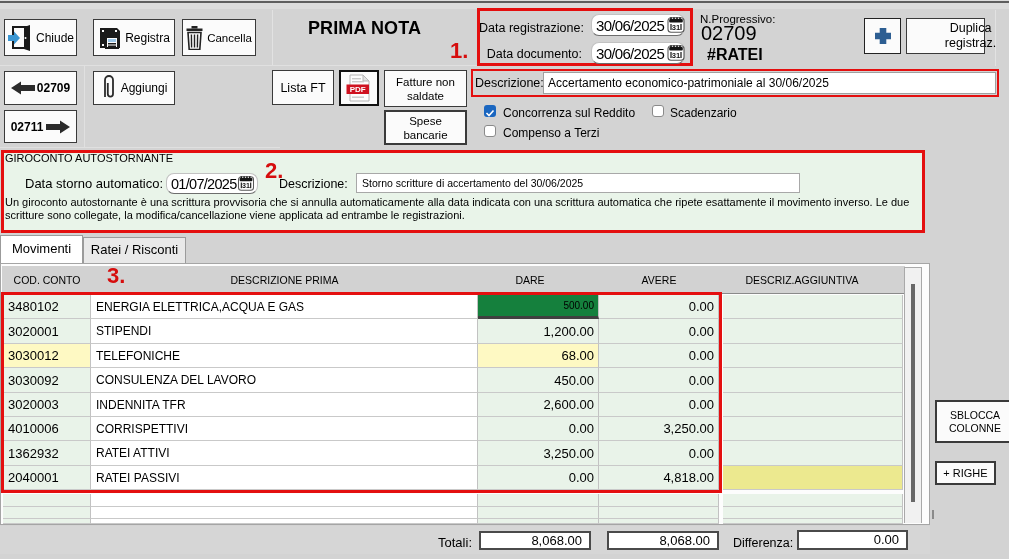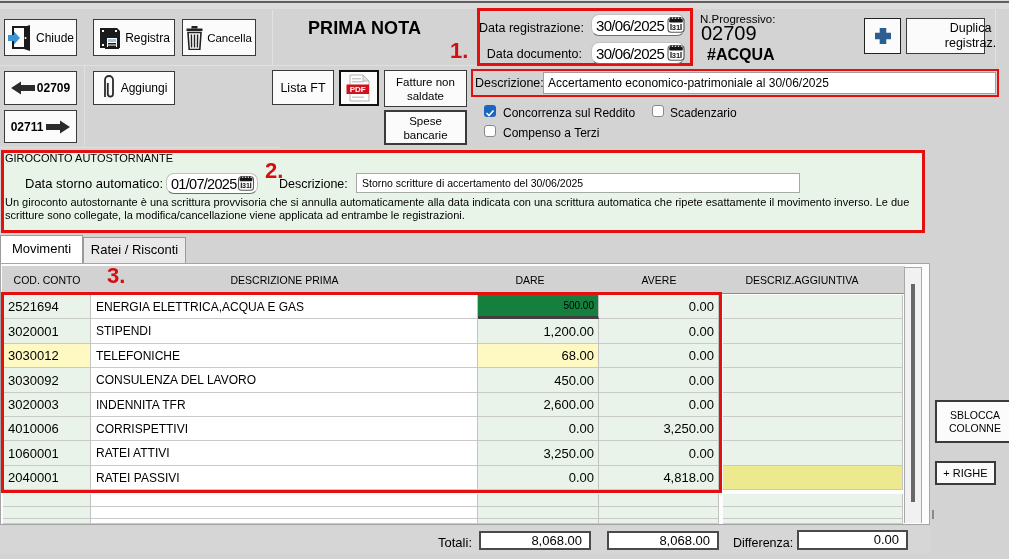--- a/index.html
+++ b/index.html
@@ -124,21 +124,21 @@
       <rect x="9.2" y="0.4" width="1.6" height="2.4" fill="#151515"></rect>
       <rect x="12.2" y="0.4" width="1.6" height="2.4" fill="#151515"></rect>
     <rect x="3.4" y="7" width="1.2" height="6" fill="#151515"></rect>
     <rect x="13.4" y="7" width="1.2" height="6" fill="#151515"></rect>
     <text x="9" y="13" font-size="7.6" font-weight="bold" fill="#151515" text-anchor="middle" font-family="Liberation Sans">31</text>
   </svg>
 </div>
 
 <div class="abs" style="left:700px;top:13px;font-size:11.5px;">N.Progressivo:</div>
 <div class="abs" style="left:701px;top:22px;font-size:20px;">02709</div>
-<div class="abs" style="left:707px;top:46px;font-size:16px;font-weight:bold;">#ACQUA</div>
+<div class="abs" style="left:707px;top:46px;font-size:16px;font-weight:bold;">#RATEI</div>
 
 <div class="btn" style="left:864px;top:18px;width:37px;height:36px;border:1.5px solid #222;">
   <svg width="16" height="16" viewBox="0 0 17 17">
       <path d="M5 0 h7 v5 h5 v7 h-5 v5 h-7 v-5 h-5 v-7 h5 z" fill="#2d5e92"></path>
     </svg>
 </div>
 <div class="btn" style="left:906px;top:18px;width:79px;height:36px;gap:48px;">
   <svg width="20" height="22" viewBox="0 0 20 22" style="margin-right:2px">
     <rect x="1" y="1" width="10" height="14" fill="#fff" stroke="#4a90d9" stroke-width="1.4"></rect>
     <line x1="3" y1="4" x2="9" y2="4" stroke="#4a90d9" stroke-width="1"></line>
@@ -197,21 +197,21 @@
 
 <div class="abs" style="left:2px;top:266px;width:903px;height:28px;background:#d2d2d2;border-bottom:1px solid #8a8a8a;"></div>
 <div class="cell" style="left:3px;top:266px;width:88px;height:28px;justify-content:center;font-size:10.5px;">COD. CONTO</div>
 <div class="cell" style="left:91px;top:266px;width:387px;height:28px;justify-content:center;font-size:10.5px;">DESCRIZIONE PRIMA</div>
 <div class="cell" style="left:478px;top:266px;width:104px;height:28px;justify-content:center;font-size:10.5px;">DARE</div>
 <div class="cell" style="left:599px;top:266px;width:120px;height:28px;justify-content:center;font-size:10.5px;">AVERE</div>
 <div class="cell" style="left:723px;top:266px;width:158px;height:28px;justify-content:center;font-size:10.5px;">DESCRIZ.AGGIUNTIVA</div>
 <div class="ann" style="left:107px;top:263px;">3.</div>
 
 <div id="tbody">
-    <div class="cell" style="left:3px;top:295px;width:88px;height:24px;background:#e9f3e9;border-right:1px solid #c2c2c2;border-bottom:1px solid #c9c9c9;padding-left:5px;font-size:13px;">2521694</div>
+    <div class="cell" style="left:3px;top:295px;width:88px;height:24px;background:#e9f3e9;border-right:1px solid #c2c2c2;border-bottom:1px solid #c9c9c9;padding-left:5px;font-size:13px;">3480102</div>
     <div class="cell" style="left:91px;top:295px;width:387px;height:24px;background:#ffffff;border-right:1px solid #c2c2c2;border-bottom:1px solid #c9c9c9;padding-left:5px;">ENERGIA ELETTRICA,ACQUA E GAS</div>
     <div class="cell" style="left:478px;top:295px;width:121px;height:24px;background:#15803d;border-right:1px solid #c2c2c2;border-bottom:3px solid #404040;padding-right:4px;justify-content:flex-end;font-size:10px;">500.00</div>
     <div class="cell" style="left:599px;top:295px;width:120px;height:24px;background:#e9f3e9;border-right:1px solid #c2c2c2;border-bottom:1px solid #c9c9c9;padding-right:4px;justify-content:flex-end;font-size:13px;">0.00</div>
     <div class="cell" style="left:723px;top:295px;width:180px;height:24px;background:#e9f3e9;border-right:1px solid #c2c2c2;border-bottom:1px solid #c9c9c9;padding-left:5px;"></div>
     <div class="cell" style="left:3px;top:319px;width:88px;height:25px;background:#e9f3e9;border-right:1px solid #c2c2c2;border-bottom:1px solid #c9c9c9;padding-left:5px;font-size:13px;">3020001</div>
     <div class="cell" style="left:91px;top:319px;width:387px;height:25px;background:#ffffff;border-right:1px solid #c2c2c2;border-bottom:1px solid #c9c9c9;padding-left:5px;">STIPENDI</div>
     <div class="cell" style="left:478px;top:319px;width:121px;height:25px;background:#e9f3e9;border-right:1px solid #c2c2c2;border-bottom:1px solid #c9c9c9;padding-right:4px;justify-content:flex-end;font-size:13px;">1,200.00</div>
     <div class="cell" style="left:599px;top:319px;width:120px;height:25px;background:#e9f3e9;border-right:1px solid #c2c2c2;border-bottom:1px solid #c9c9c9;padding-right:4px;justify-content:flex-end;font-size:13px;">0.00</div>
     <div class="cell" style="left:723px;top:319px;width:180px;height:25px;background:#e9f3e9;border-right:1px solid #c2c2c2;border-bottom:1px solid #c9c9c9;padding-left:5px;"></div>
     <div class="cell" style="left:3px;top:344px;width:88px;height:24px;background:#fef9c3;border-right:1px solid #c2c2c2;border-bottom:1px solid #c9c9c9;padding-left:5px;font-size:13px;">3030012</div>
@@ -227,21 +227,21 @@
     <div class="cell" style="left:3px;top:393px;width:88px;height:24px;background:#e9f3e9;border-right:1px solid #c2c2c2;border-bottom:1px solid #c9c9c9;padding-left:5px;font-size:13px;">3020003</div>
     <div class="cell" style="left:91px;top:393px;width:387px;height:24px;background:#ffffff;border-right:1px solid #c2c2c2;border-bottom:1px solid #c9c9c9;padding-left:5px;">INDENNITA TFR</div>
     <div class="cell" style="left:478px;top:393px;width:121px;height:24px;background:#e9f3e9;border-right:1px solid #c2c2c2;border-bottom:1px solid #c9c9c9;padding-right:4px;justify-content:flex-end;font-size:13px;">2,600.00</div>
     <div class="cell" style="left:599px;top:393px;width:120px;height:24px;background:#e9f3e9;border-right:1px solid #c2c2c2;border-bottom:1px solid #c9c9c9;padding-right:4px;justify-content:flex-end;font-size:13px;">0.00</div>
     <div class="cell" style="left:723px;top:393px;width:180px;height:24px;background:#e9f3e9;border-right:1px solid #c2c2c2;border-bottom:1px solid #c9c9c9;padding-left:5px;"></div>
     <div class="cell" style="left:3px;top:417px;width:88px;height:24px;background:#e9f3e9;border-right:1px solid #c2c2c2;border-bottom:1px solid #c9c9c9;padding-left:5px;font-size:13px;">4010006</div>
     <div class="cell" style="left:91px;top:417px;width:387px;height:24px;background:#ffffff;border-right:1px solid #c2c2c2;border-bottom:1px solid #c9c9c9;padding-left:5px;">CORRISPETTIVI</div>
     <div class="cell" style="left:478px;top:417px;width:121px;height:24px;background:#e9f3e9;border-right:1px solid #c2c2c2;border-bottom:1px solid #c9c9c9;padding-right:4px;justify-content:flex-end;font-size:13px;">0.00</div>
     <div class="cell" style="left:599px;top:417px;width:120px;height:24px;background:#e9f3e9;border-right:1px solid #c2c2c2;border-bottom:1px solid #c9c9c9;padding-right:4px;justify-content:flex-end;font-size:13px;">3,250.00</div>
     <div class="cell" style="left:723px;top:417px;width:180px;height:24px;background:#e9f3e9;border-right:1px solid #c2c2c2;border-bottom:1px solid #c9c9c9;padding-left:5px;"></div>
-    <div class="cell" style="left:3px;top:441px;width:88px;height:25px;background:#e9f3e9;border-right:1px solid #c2c2c2;border-bottom:1px solid #c9c9c9;padding-left:5px;font-size:13px;">1060001</div>
+    <div class="cell" style="left:3px;top:441px;width:88px;height:25px;background:#e9f3e9;border-right:1px solid #c2c2c2;border-bottom:1px solid #c9c9c9;padding-left:5px;font-size:13px;">1362932</div>
     <div class="cell" style="left:91px;top:441px;width:387px;height:25px;background:#ffffff;border-right:1px solid #c2c2c2;border-bottom:1px solid #c9c9c9;padding-left:5px;">RATEI ATTIVI</div>
     <div class="cell" style="left:478px;top:441px;width:121px;height:25px;background:#e9f3e9;border-right:1px solid #c2c2c2;border-bottom:1px solid #c9c9c9;padding-right:4px;justify-content:flex-end;font-size:13px;">3,250.00</div>
     <div class="cell" style="left:599px;top:441px;width:120px;height:25px;background:#e9f3e9;border-right:1px solid #c2c2c2;border-bottom:1px solid #c9c9c9;padding-right:4px;justify-content:flex-end;font-size:13px;">0.00</div>
     <div class="cell" style="left:723px;top:441px;width:180px;height:25px;background:#e9f3e9;border-right:1px solid #c2c2c2;border-bottom:1px solid #c9c9c9;padding-left:5px;"></div>
     <div class="cell" style="left:3px;top:466px;width:88px;height:24px;background:#e9f3e9;border-right:1px solid #c2c2c2;border-bottom:1px solid #c9c9c9;padding-left:5px;font-size:13px;">2040001</div>
     <div class="cell" style="left:91px;top:466px;width:387px;height:24px;background:#ffffff;border-right:1px solid #c2c2c2;border-bottom:1px solid #c9c9c9;padding-left:5px;">RATEI PASSIVI</div>
     <div class="cell" style="left:478px;top:466px;width:121px;height:24px;background:#e9f3e9;border-right:1px solid #c2c2c2;border-bottom:1px solid #c9c9c9;padding-right:4px;justify-content:flex-end;font-size:13px;">0.00</div>
     <div class="cell" style="left:599px;top:466px;width:120px;height:24px;background:#e9f3e9;border-right:1px solid #c2c2c2;border-bottom:1px solid #c9c9c9;padding-right:4px;justify-content:flex-end;font-size:13px;">4,818.00</div>
     <div class="cell" style="left:723px;top:466px;width:180px;height:24px;background:#ece98f;border-right:1px solid #c2c2c2;border-bottom:1px solid #c9c9c9;padding-left:5px;"></div>
     <div class="cell" style="left:3px;top:494px;width:88px;height:13px;background:#e9f3e9;border-right:1px solid #c2c2c2;border-bottom:1px solid #c9c9c9;padding-left:5px;"></div>

